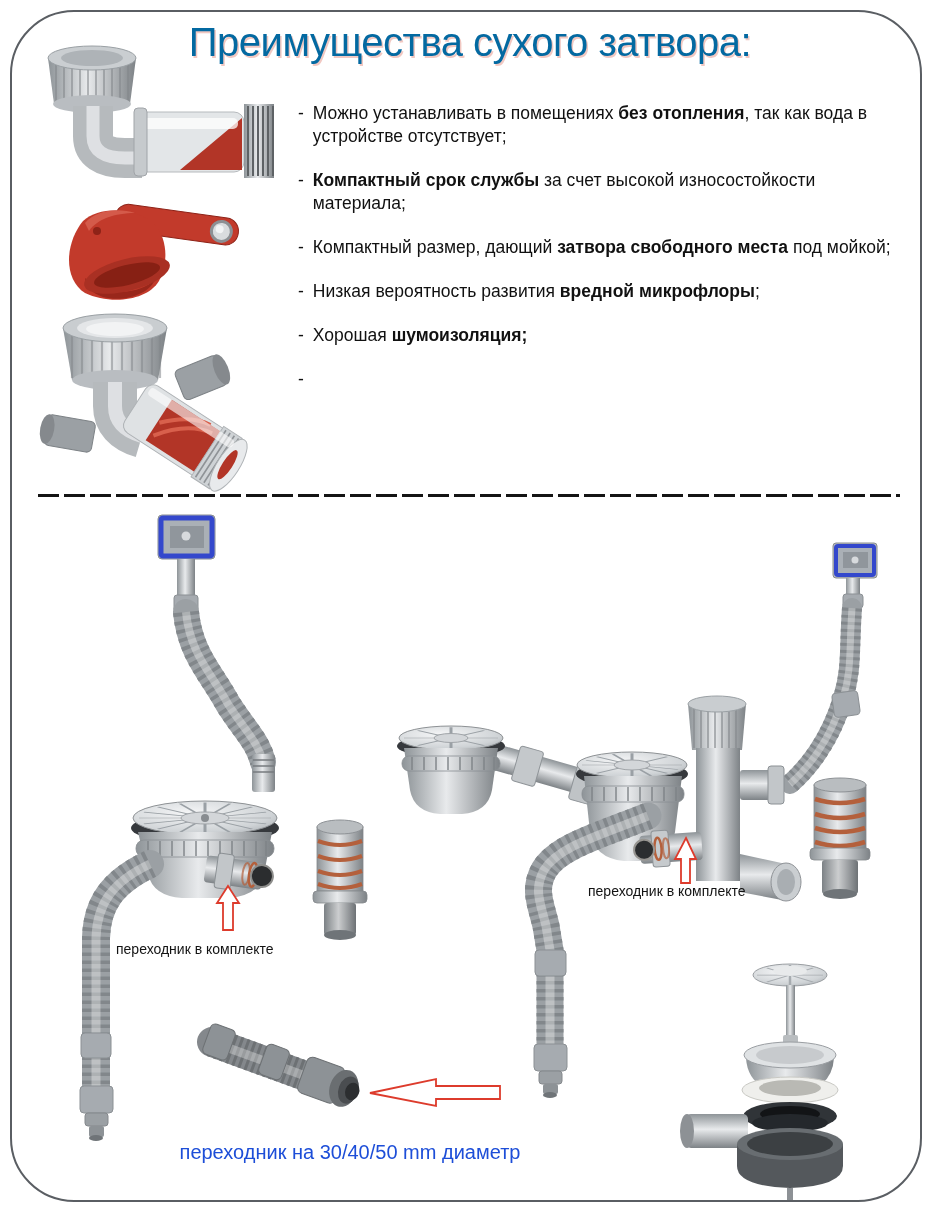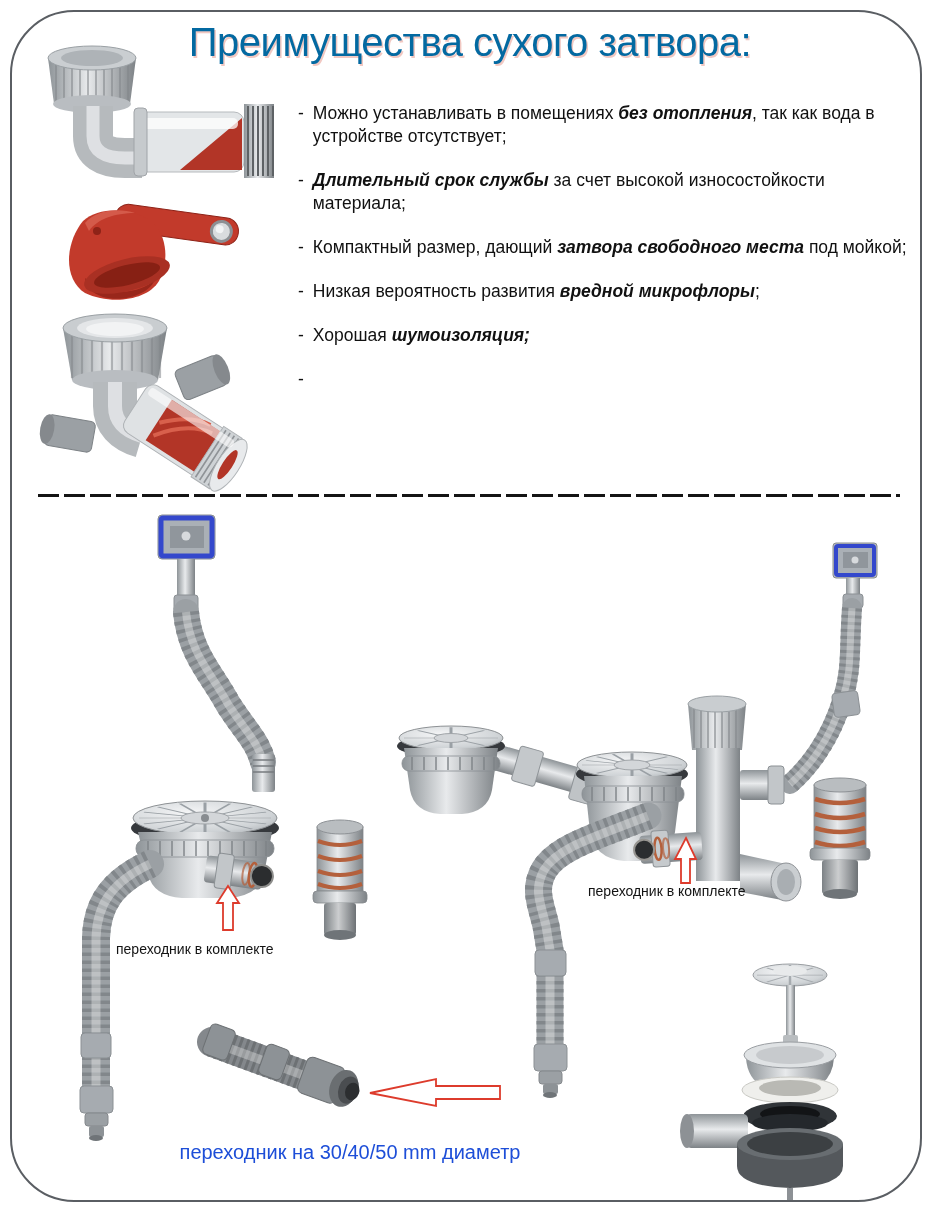--- a/index.html
+++ b/index.html
@@ -6,21 +6,21 @@
   #page{position:relative;width:932px;height:1212px;background:#ffffff;
         font-family:"Liberation Sans",sans-serif;overflow:hidden;}
   .frame{position:absolute;inset:10px;border:2px solid #5a5e63;border-radius:64px;}
   #title{position:absolute;top:16px;left:0;width:100%;text-align:center;margin:4px;
          font-size:40px;font-weight:400;color:#0369a1;letter-spacing:-0.5px;
          text-shadow:1.5px 1.5px 0 rgba(224,132,120,.45);}
   .advantages{position:absolute;left:298px;top:102px;width:612px;margin:0;padding:0;
               list-style:none;font-size:17.5px;line-height:23px;color:#111;}
   .advantages li{display:flex;gap:9px;margin-bottom:21px;}
   .advantages .txt{white-space:pre-wrap;}
-  .advantages b{font-weight:700;font-style:italic;}
+  .advantages b{font-weight:700;}
   .divider{position:absolute;left:38px;top:494px;width:862px;height:3px;
            background:repeating-linear-gradient(90deg,#141414 0 21px,rgba(0,0,0,0) 21px 26px);}
   .diagram-label{position:absolute;font-size:14px;color:#131313;white-space:nowrap;}
   #label-left{left:116px;top:941px;}
   #label-right{left:588px;top:883px;}
   .caption{position:absolute;left:140px;top:1139px;width:420px;text-align:center;
            font-size:20px;line-height:27px;color:#1d4ed8;}
   .caption span{display:block;}
   svg.ill{position:absolute;}
   #photo1{left:30px;top:40px;}
@@ -130,21 +130,21 @@
     </g>
   </svg>
 
   <ul class="advantages">
       <li>
         <span>-</span>
         <span class="txt"><span>Можно устанавливать в помещениях </span><b>без отопления</b><span>, так как вода в устройстве отсутствует;</span></span>
       </li>
       <li>
         <span>-</span>
-        <span class="txt"><b>Длительный срок службы</b><span> за счет высокой износостойкости материала;</span></span>
+        <span class="txt"><b>Компактный срок службы</b><span> за счет высокой износостойкости материала;</span></span>
       </li>
       <li>
         <span>-</span>
         <span class="txt"><span>Компактный размер, дающий </span><b>затвора свободного места</b><span> под мойкой;</span></span>
       </li>
       <li>
         <span>-</span>
         <span class="txt"><span>Низкая вероятность развития </span><b>вредной микрофлоры</b><span>;</span></span>
       </li>
       <li>

